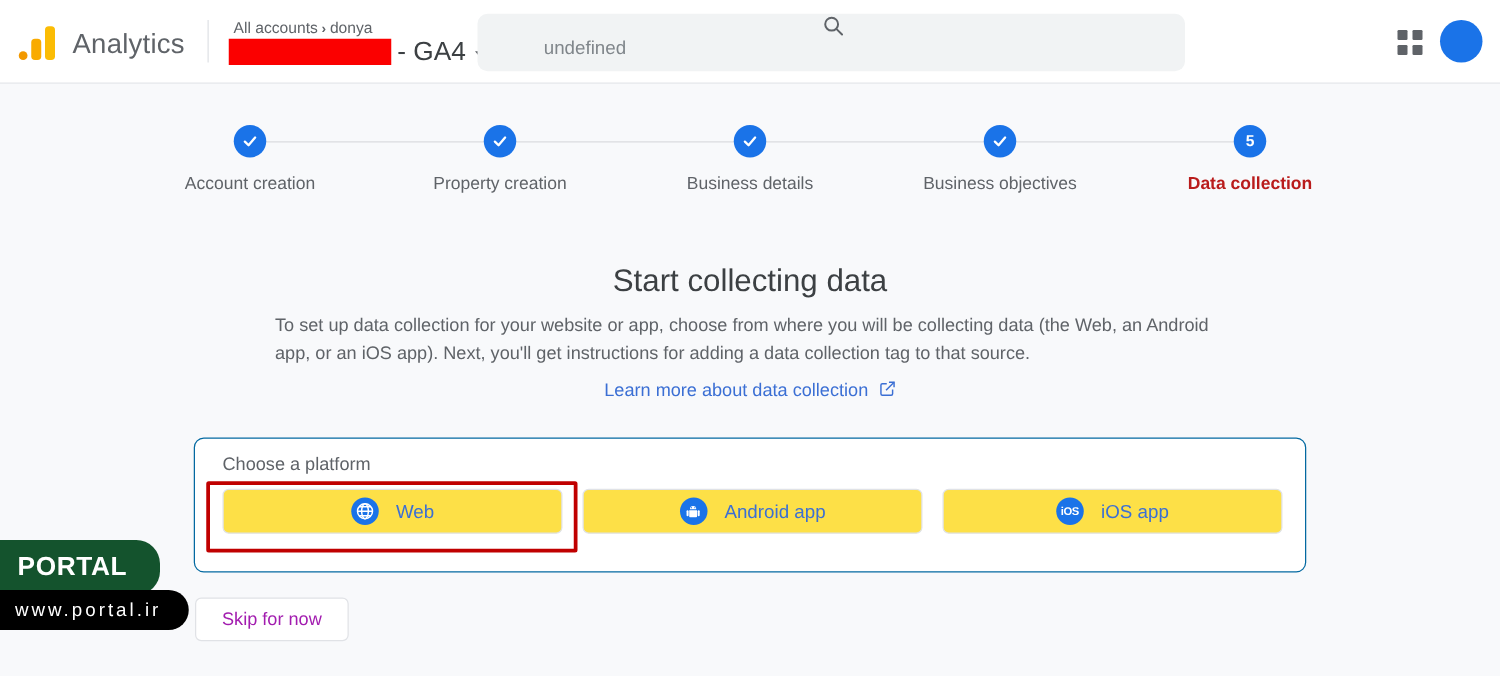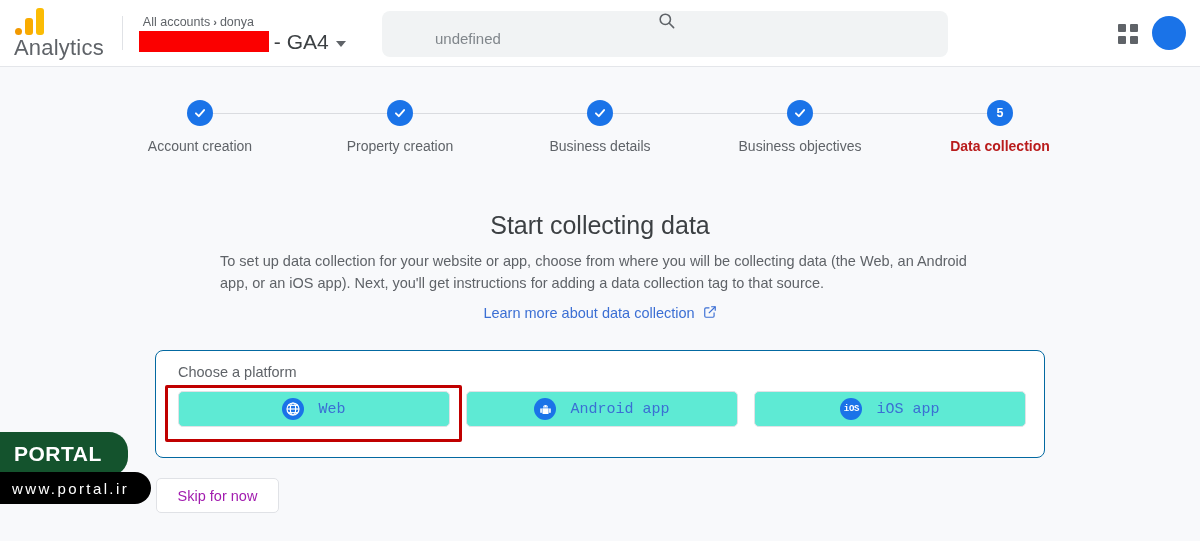--- a/index.html
+++ b/index.html
@@ -12,21 +12,21 @@
   #page { position: relative; width: 1200px; height: 541px; background: #f8f9fb; }
 
   
   .header {
     position: absolute; top: 0; left: 0;
     width: 1200px; height: 67px;
     background: #ffffff;
     border-bottom: 1px solid #e4e6ea;
     display: flex; align-items: center;
   }
-  .brand { display: flex; align-items: flex-start; margin-left: 14px; flex-direction: column; }
+  .brand { display: flex; align-items: flex-end; margin-left: 14px; }
   .ga-logo { width: 32px; height: 30px; position: relative; margin-right: 12px; }
   .ga-logo .bar { position: absolute; bottom: 0; border-radius: 3px; }
   .ga-logo .b1 { left: 1px;  width: 7px;  height: 7px;  border-radius: 50%; background: #f29900; }
   .ga-logo .b2 { left: 11px; width: 8px;  height: 17px; background: #f9ab00; }
   .ga-logo .b3 { left: 22px; width: 8px;  height: 27px; background: #fbbc04; }
   .brand-name { font-size: 22px; color: #5f6368; letter-spacing: .2px; }
 
   .divider-v { width: 1px; height: 34px; background: #e0e2e6; margin: 0 16px 0 18px; }
 
   .acct { position: relative; padding-top: 2px; }
@@ -115,24 +115,23 @@
   .card-title {
     position: absolute; left: 22px; top: 13px;
     font-size: 14.5px; color: #5f6368;
   }
   .platform-row {
     position: absolute; left: 22px; top: 40px;
     display: flex; gap: 16px;
   }
   .platform-btn {
     width: 272px; height: 36px;
-    border: 1px solid #e0e2e6; border-radius: 5px; background: #5eead4;
+    border: 1px solid #e0e2e6; border-radius: 5px; background: #fde047;
     display: flex; align-items: center; justify-content: center; gap: 14px;
     cursor: pointer;
-    font-family: Liberation Mono, monospace;
   }
   .platform-label { color: #3b6fd4; font-size: 15px; font-weight: 500; }
   .pi { width: 22px; height: 22px; border-radius: 50%; background: #1a73e8;
         display: flex; align-items: center; justify-content: center; flex: none; }
   .pi-ios-text { color: #fff; font-size: 9px; font-weight: bold; letter-spacing: -.3px; }
 
   .highlight-box {
     position: absolute; left: 165px; top: 385px;
     width: 297px; height: 57px;
     border: 3px solid #c00000; border-radius: 2px;

